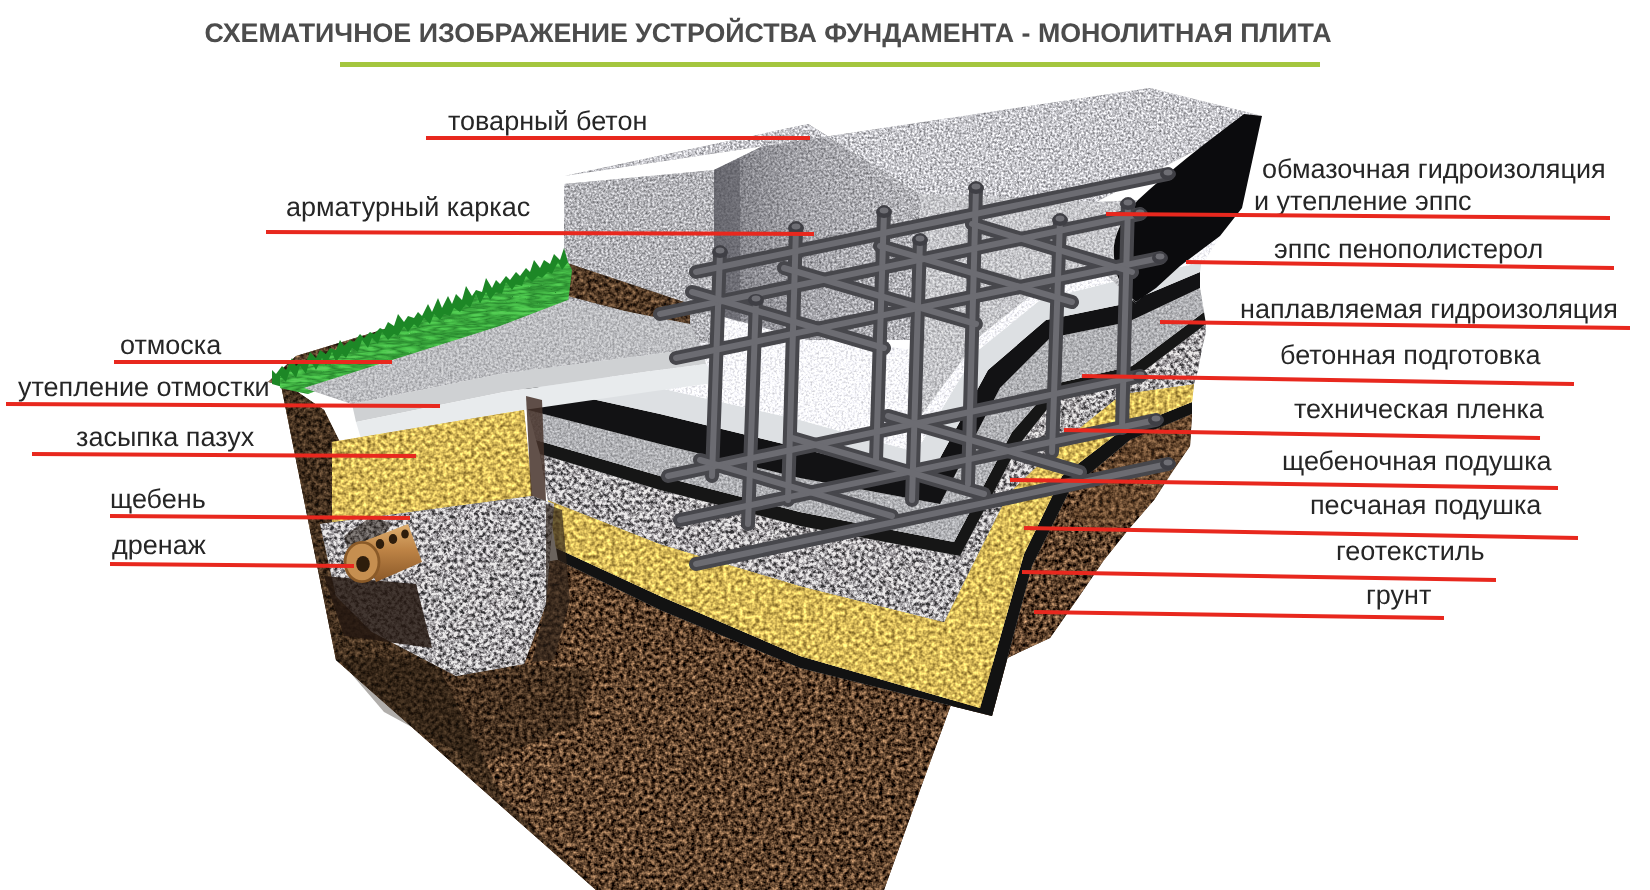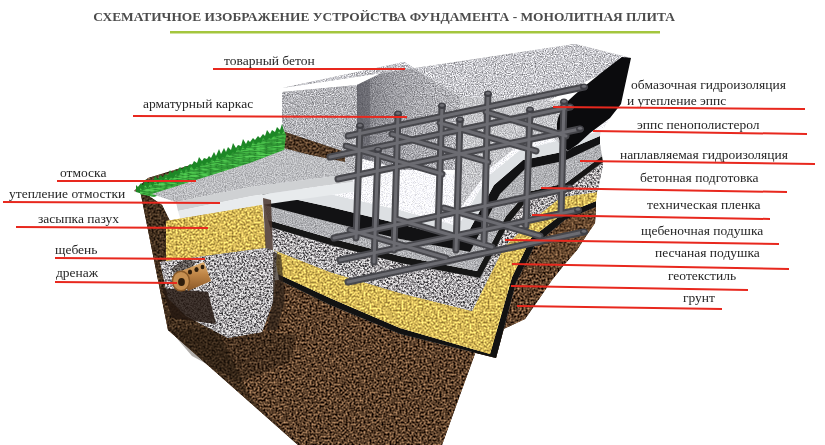--- a/index.html
+++ b/index.html
@@ -1,17 +1,17 @@
 <!DOCTYPE html>
 <html><head>
 <meta charset="utf-8">
 <style>
 html,body{margin:0;padding:0;background:#fff;}
 #wrap{position:relative;width:825px;height:445px;overflow:hidden;background:#fff;
-font-family:Liberation Serif, serif;}
+font-family:Liberation Sans, sans-serif;}
 </style>
 </head>
 <body>
 <div id="wrap">
 <svg width="825" height="445" viewBox="0 0 825 445" xmlns="http://www.w3.org/2000/svg">
 <defs>
   <filter id="fConc" x="0" y="0" width="100%" height="100%" color-interpolation-filters="sRGB">
     <feTurbulence type="fractalNoise" baseFrequency="0.9" numOctaves="2" seed="3"></feTurbulence>
     <feColorMatrix type="matrix" values="1.0 0 0 0 0.28  1.0 0 0 0 0.28  1.0 0 0 0 0.3  0 0 0 0 1"></feColorMatrix>
     <feComposite operator="in" in2="SourceAlpha"></feComposite>

